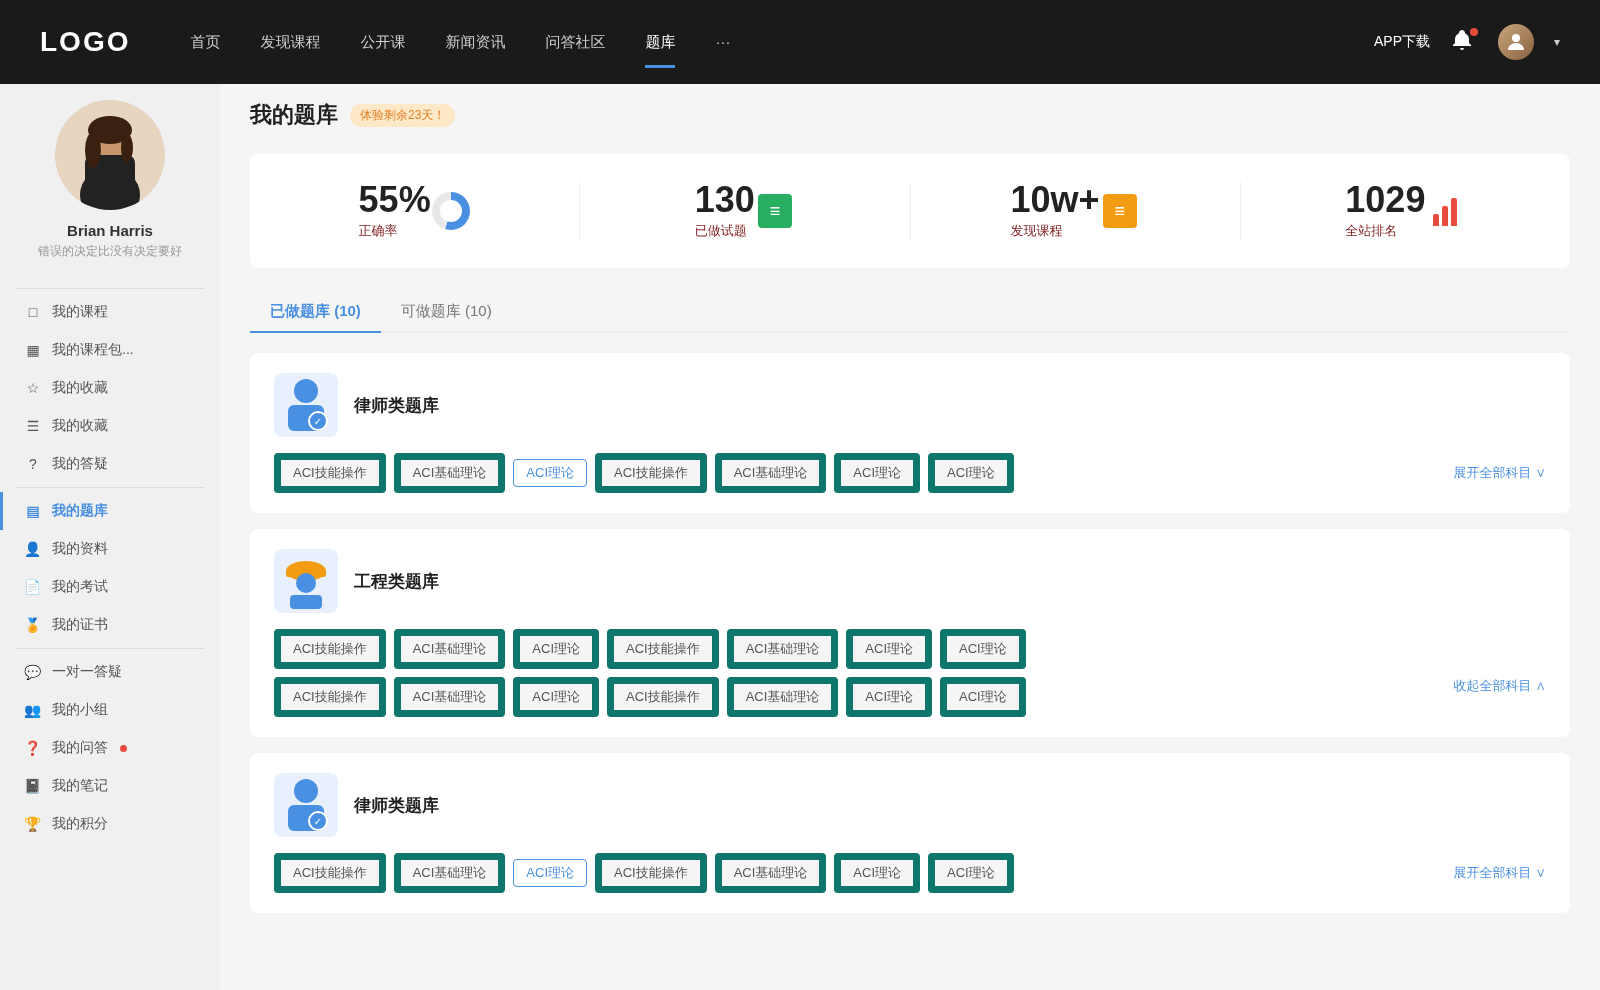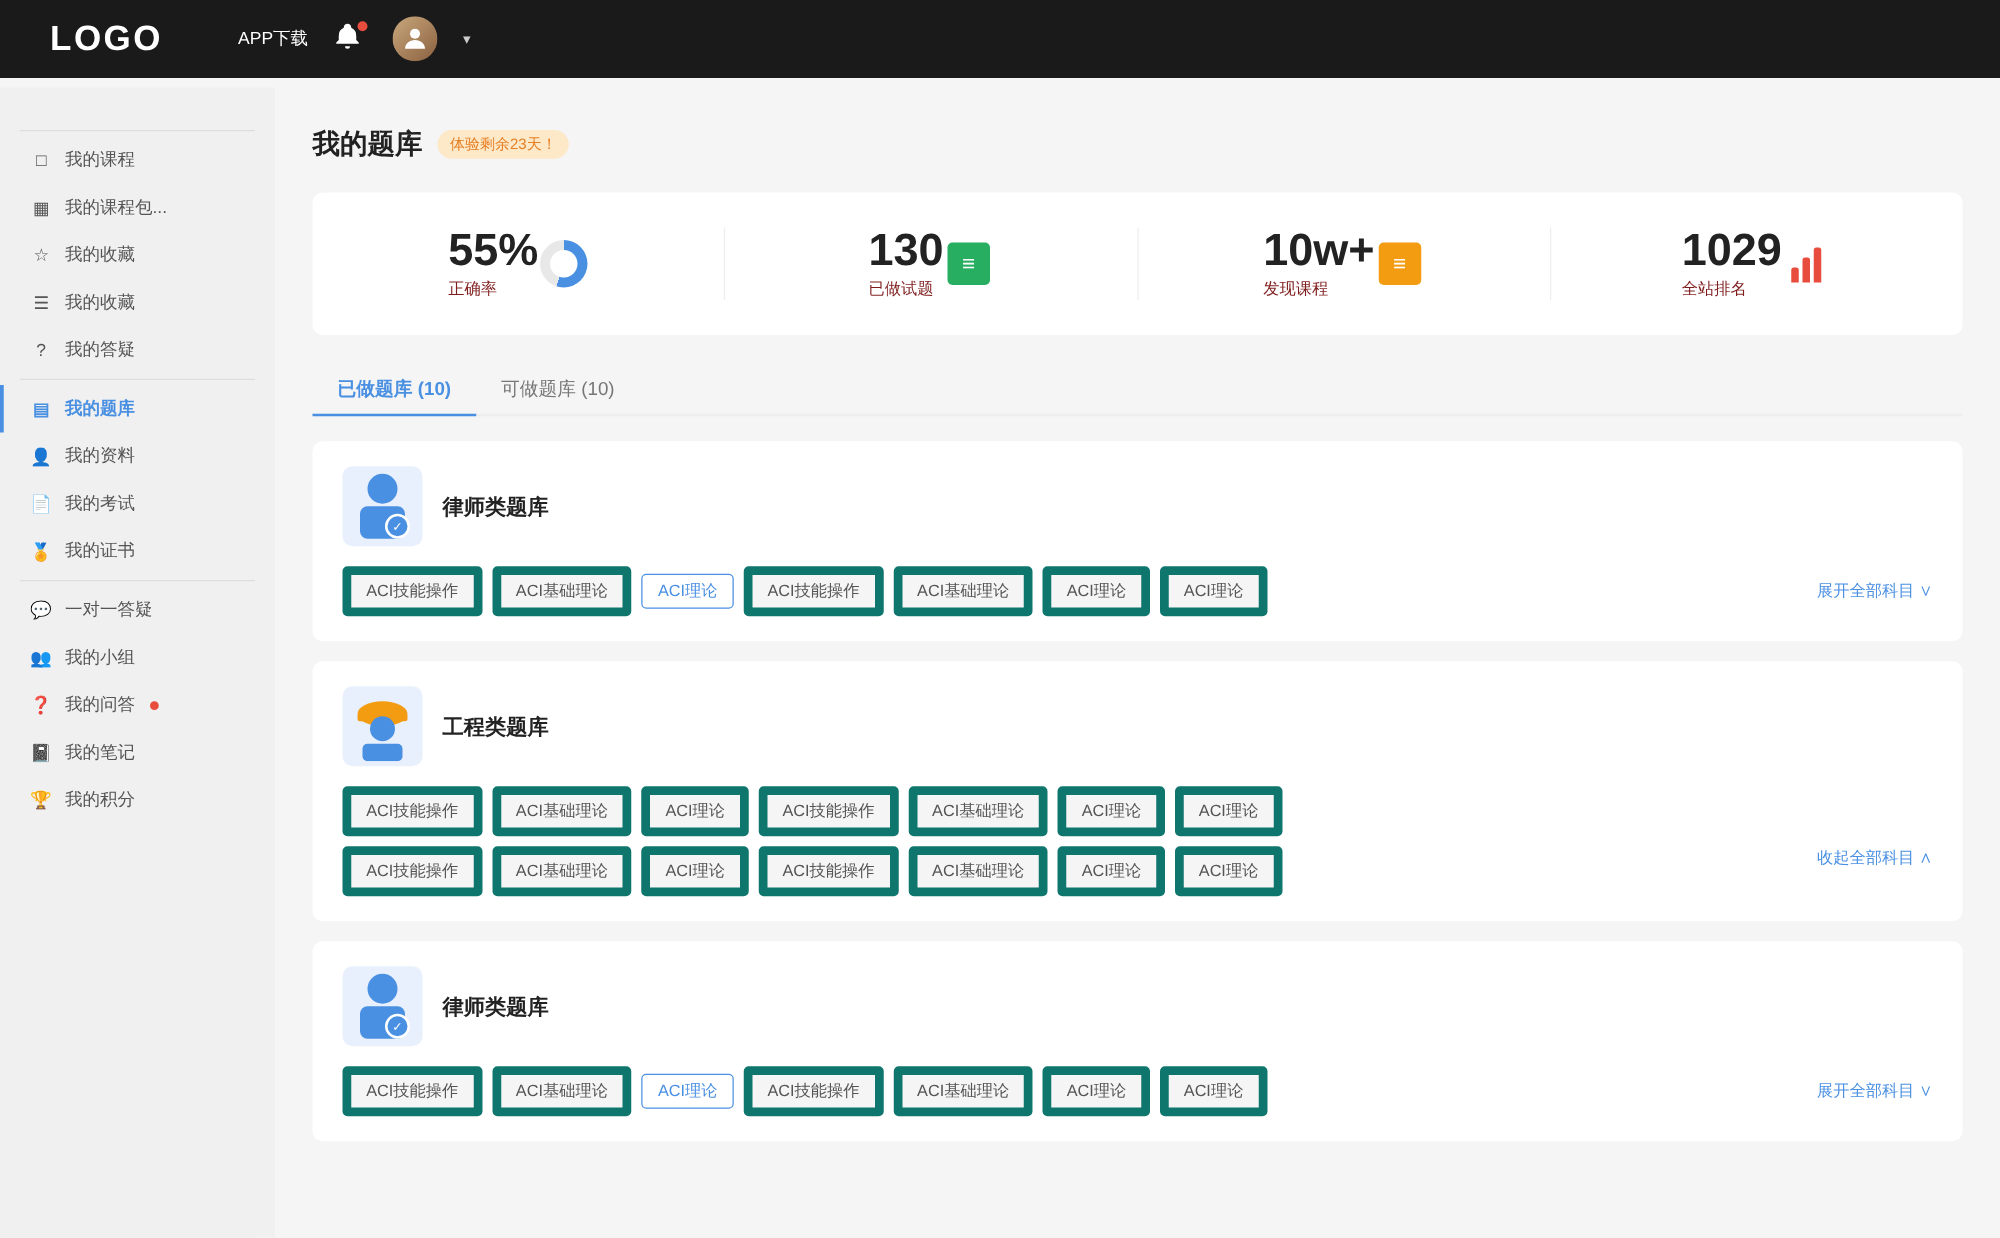--- a/index.html
+++ b/index.html
@@ -1,21 +1,21 @@
 <!DOCTYPE html>
 <html><head>
   <meta charset="utf-8">
   <style>
     * { box-sizing: border-box; margin: 0; padding: 0; }
     body { font-family: -apple-system, BlinkMacSystemFont, 'PingFang SC', 'Microsoft YaHei', sans-serif; background: #f5f5f5; color: #333; }
 
     
     .navbar {
       background: #1a1a1a;
-      height: 62px;
+      height: 84px;
       display: flex;
       align-items: center;
       padding: 0 40px;
       position: fixed;
       top: 0; left: 0; right: 0;
       z-index: 100;
     }
     .nav-logo {
       font-size: 28px;
       font-weight: 900;
@@ -354,20 +354,29 @@
       flex-wrap: wrap;
       gap: 8px;
       margin-top: 8px;
     }
   </style>
 </head>
 <body>
 
 <nav class="navbar">
   <div class="nav-logo">LOGO</div>
+  <div class="nav-links">
+    <span class="nav-link">首页</span>
+    <span class="nav-link">发现课程</span>
+    <span class="nav-link">公开课</span>
+    <span class="nav-link">新闻资讯</span>
+    <span class="nav-link">问答社区</span>
+    <span class="nav-link active">题库</span>
+    <span class="nav-link">···</span>
+  </div>
   <div class="nav-right">
     <span class="nav-app-btn">APP下载</span>
     <div class="nav-bell">
       <svg viewBox="0 0 24 24">
           <path d="M12 2C10.34 2 9 3.34 9 5v.29A7 7 0 005 12v3l-2 2v1h18v-1l-2-2v-3a7 7 0 00-4-6.71V5c0-1.66-1.34-3-3-3zm0 20a2 2 0 002-2h-4a2 2 0 002 2z"></path>
         </svg>
       <div class="bell-badge"></div>
     </div>
     <div class="nav-avatar">
       <div class="nav-avatar-inner">
@@ -377,20 +386,37 @@
           </svg>
       </div>
     </div>
     <span class="nav-chevron">▾</span>
   </div>
 </nav>
 
 <div class="layout">
 
   <aside class="sidebar">
+    <div class="sidebar-profile">
+      <div class="profile-avatar">
+        
+        <svg width="110" height="110" viewBox="0 0 110 110">
+          <circle cx="55" cy="55" r="55" fill="#e8d5c0"></circle>
+          <circle cx="55" cy="42" r="18" fill="#c9956a"></circle>
+          <ellipse cx="55" cy="95" rx="30" ry="28" fill="#222"></ellipse>
+          <rect x="30" y="55" width="50" height="40" rx="8" fill="#222"></rect>
+
+          <ellipse cx="55" cy="30" rx="22" ry="14" fill="#3a2010"></ellipse>
+          <ellipse cx="38" cy="50" rx="8" ry="18" fill="#3a2010"></ellipse>
+          <ellipse cx="72" cy="48" rx="6" ry="14" fill="#3a2010"></ellipse>
+        </svg>
+      </div>
+      <div class="profile-name">Brian Harris</div>
+      <div class="profile-motto">错误的决定比没有决定要好</div>
+    </div>
 
     <div class="sidebar-divider"></div>
 
     <ul class="sidebar-menu">
       <li class="sidebar-item">
         <span class="sidebar-icon">□</span>
         <span>我的课程</span>
       </li>
       <li class="sidebar-item">
         <span class="sidebar-icon">▦</span>

